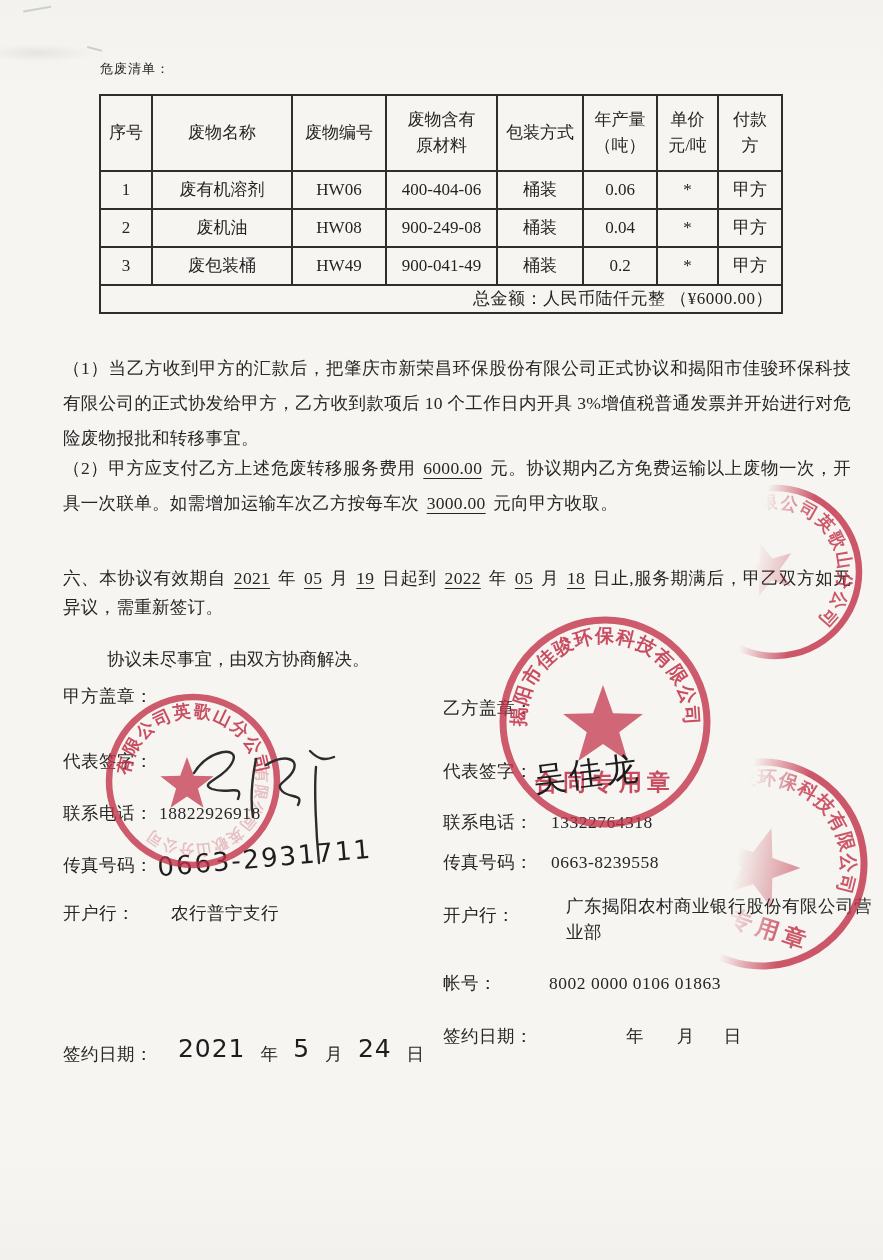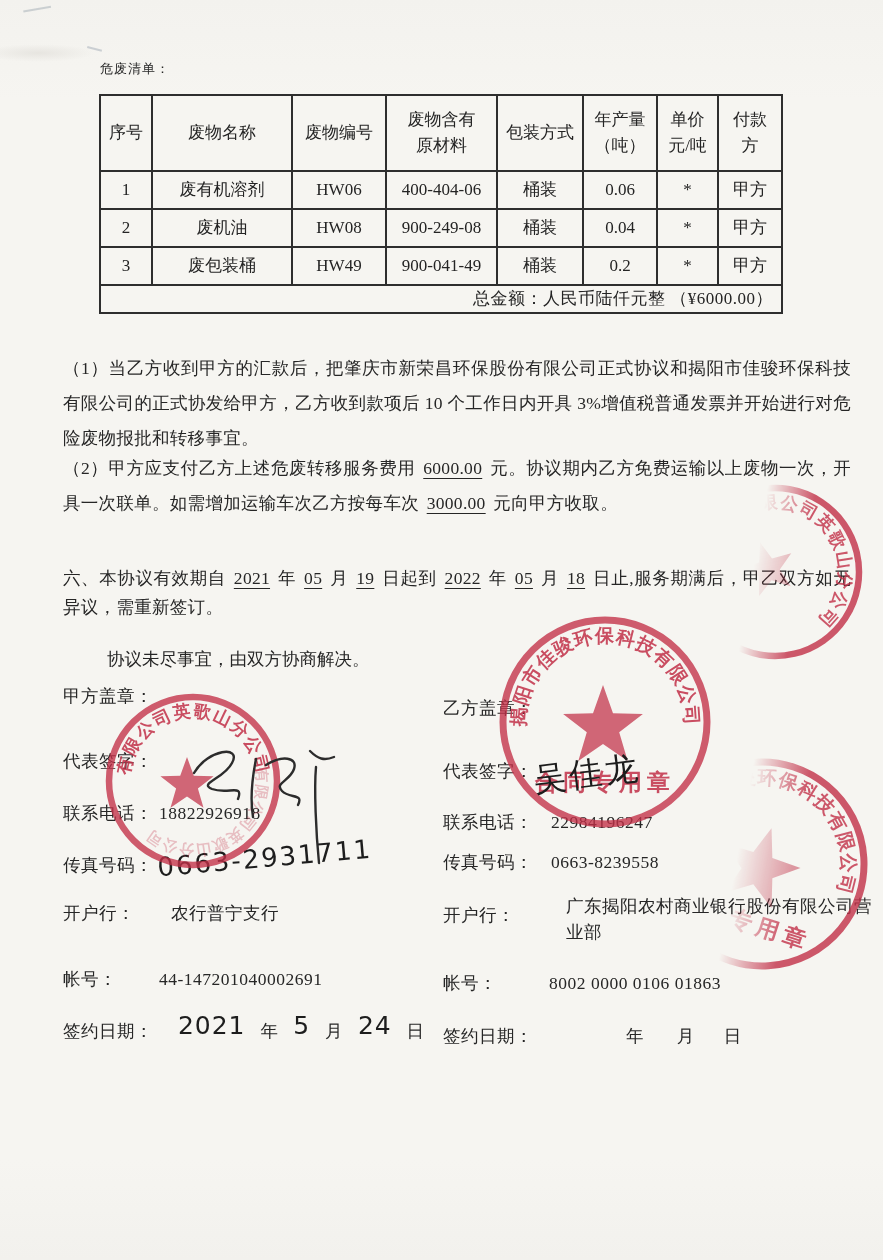--- a/index.html
+++ b/index.html
@@ -135,34 +135,33 @@
 
   <div class="abs para s6"><span>六、本协议有效期自 </span><span class="u">2021</span><span> 年 </span><span class="u">05</span><span> 月 </span><span class="u">19</span><span> 日起到 </span><span class="u">2022</span><span> 年 </span><span class="u">05</span><span> 月 </span><span class="u">18</span><span> 日止,服务期满后，甲乙双方如无异议，需重新签订。</span></div>
 
   <div class="abs s7">协议未尽事宜，由双方协商解决。</div>
 
   <div class="row" style="left:63px;top:684px"><span class="lab">甲方盖章：</span></div>
   <div class="row" style="left:63px;top:749px"><span class="lab">代表签字：</span></div>
   <div class="row" style="left:63px;top:801px"><span class="lab">联系电话：</span><span class="val" style="margin-left:6px">18822926918</span></div>
   <div class="row" style="left:63px;top:847px"><span class="lab">传真号码：</span><span class="hw hw-fax">0663-2931711</span></div>
   <div class="row" style="left:63px;top:901px"><span class="lab">开户行：</span><span class="val" style="margin-left:36px">农行普宁支行</span></div>
-  <div class="row" style="left:63px;top:967px"><span class="lab">帐号：</span><span class="val" style="margin-left:42px">44-147201040002691</span></div>
-  <div class="row" style="left:63px;top:1014px">
+  <div class="row" style="left:63px;top:1037px">
     <span class="lab">签约日期：</span>
     <span class="hw hw-date" style="margin-left:20px">2021</span>
     <span class="print-unit">年</span>
     <span class="hw hw-date">5</span>
     <span class="print-unit">月</span>
     <span class="hw hw-date">24</span>
     <span class="print-unit">日</span>
   </div>
 
   <div class="row" style="left:443px;top:696px"><span class="lab">乙方盖章：</span></div>
   <div class="row" style="left:443px;top:759px"><span class="lab">代表签字：</span></div>
-  <div class="row" style="left:443px;top:810px"><span class="lab">联系电话：</span><span class="val">22984196247</span></div>
+  <div class="row" style="left:443px;top:810px"><span class="lab">联系电话：</span><span class="val">13322764318</span></div>
   <div class="row" style="left:443px;top:850px"><span class="lab">传真号码：</span><span class="val">0663-8239558</span></div>
   <div class="row" style="left:443px;top:893px"><span class="lab" style="vertical-align:top;padding-top:10px">开户行：</span><span class="val bank-val" style="margin-left:51px">广东揭阳农村商业银行股份有限公司营业部</span></div>
   <div class="row" style="left:443px;top:971px"><span class="lab">帐号：</span><span class="val" style="margin-left:52px">8002 0000 0106 01863</span></div>
   <div class="row" style="left:443px;top:1024px">
     <span class="lab">签约日期：</span>
     <span style="margin-left:88px">年</span>
     <span style="margin-left:28px">月</span>
     <span style="margin-left:24px">日</span>
   </div>
 

